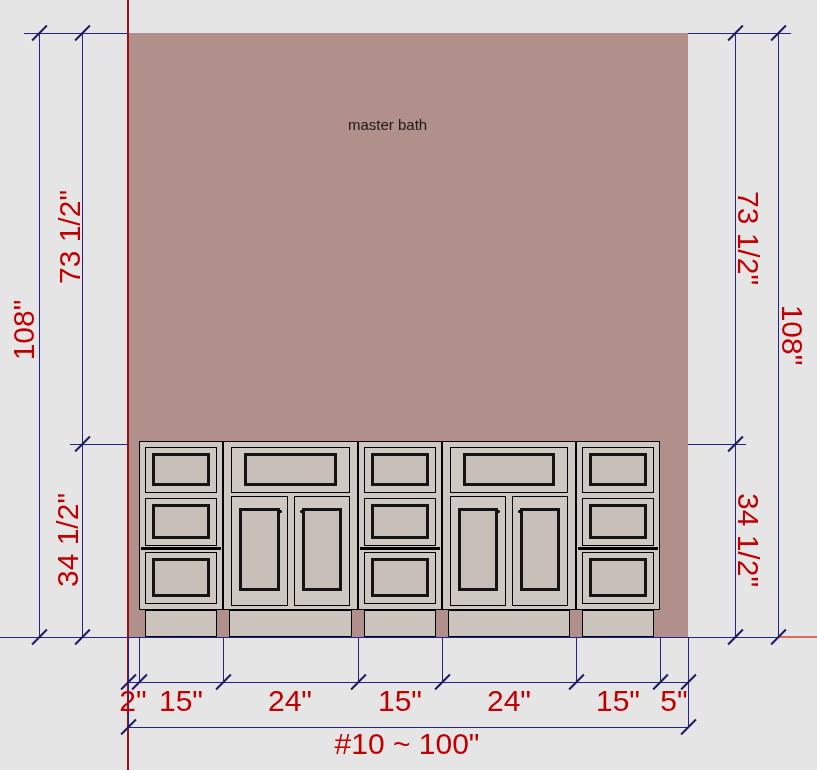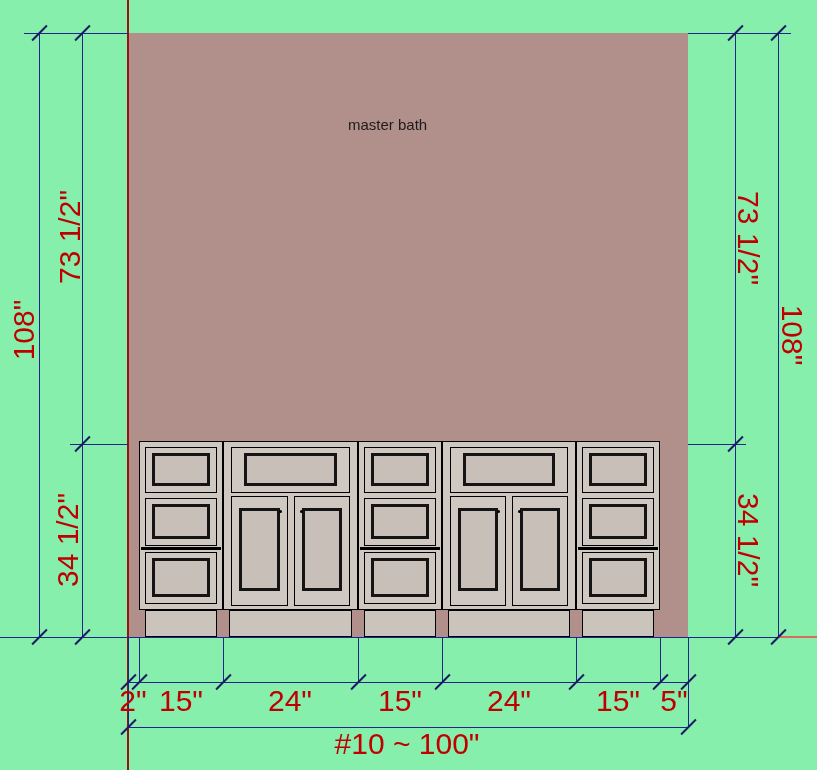--- a/index.html
+++ b/index.html
@@ -1,16 +1,16 @@
 <!DOCTYPE html>
 <html><head>
 <meta charset="utf-8">
 <style>
   html,body{margin:0;padding:0;background:#fff;}
-  .canvas{position:relative;width:817px;height:770px;background:#86efac;overflow:hidden;
+  .canvas{position:relative;width:817px;height:770px;background:#e5e5e5;overflow:hidden;
           font-family:"Liberation Sans",sans-serif;}
   .wall{position:absolute;left:128px;top:33px;width:560px;height:604px;background:#b18f8b;}
   .refline-v{position:absolute;left:127px;top:0;width:2px;height:770px;background:#9b1010;}
   .refline-floor{position:absolute;left:778px;top:636px;width:39px;height:2px;background:#d96a5e;}
   .room-label{position:absolute;left:348px;top:116px;font-size:15px;color:#1c1c1c;white-space:nowrap;}
   .line{position:absolute;background:#23238f;z-index:6;}
   .h{height:1px;} .v{width:1px;}
   .tick{position:absolute;width:21px;height:2px;background:#1b1b63;transform:rotate(-45deg);z-index:7;}
   .dimtext{position:absolute;color:#c00000;font-size:30px;white-space:nowrap;z-index:8;
            transform:translate(-50%,-50%);}

